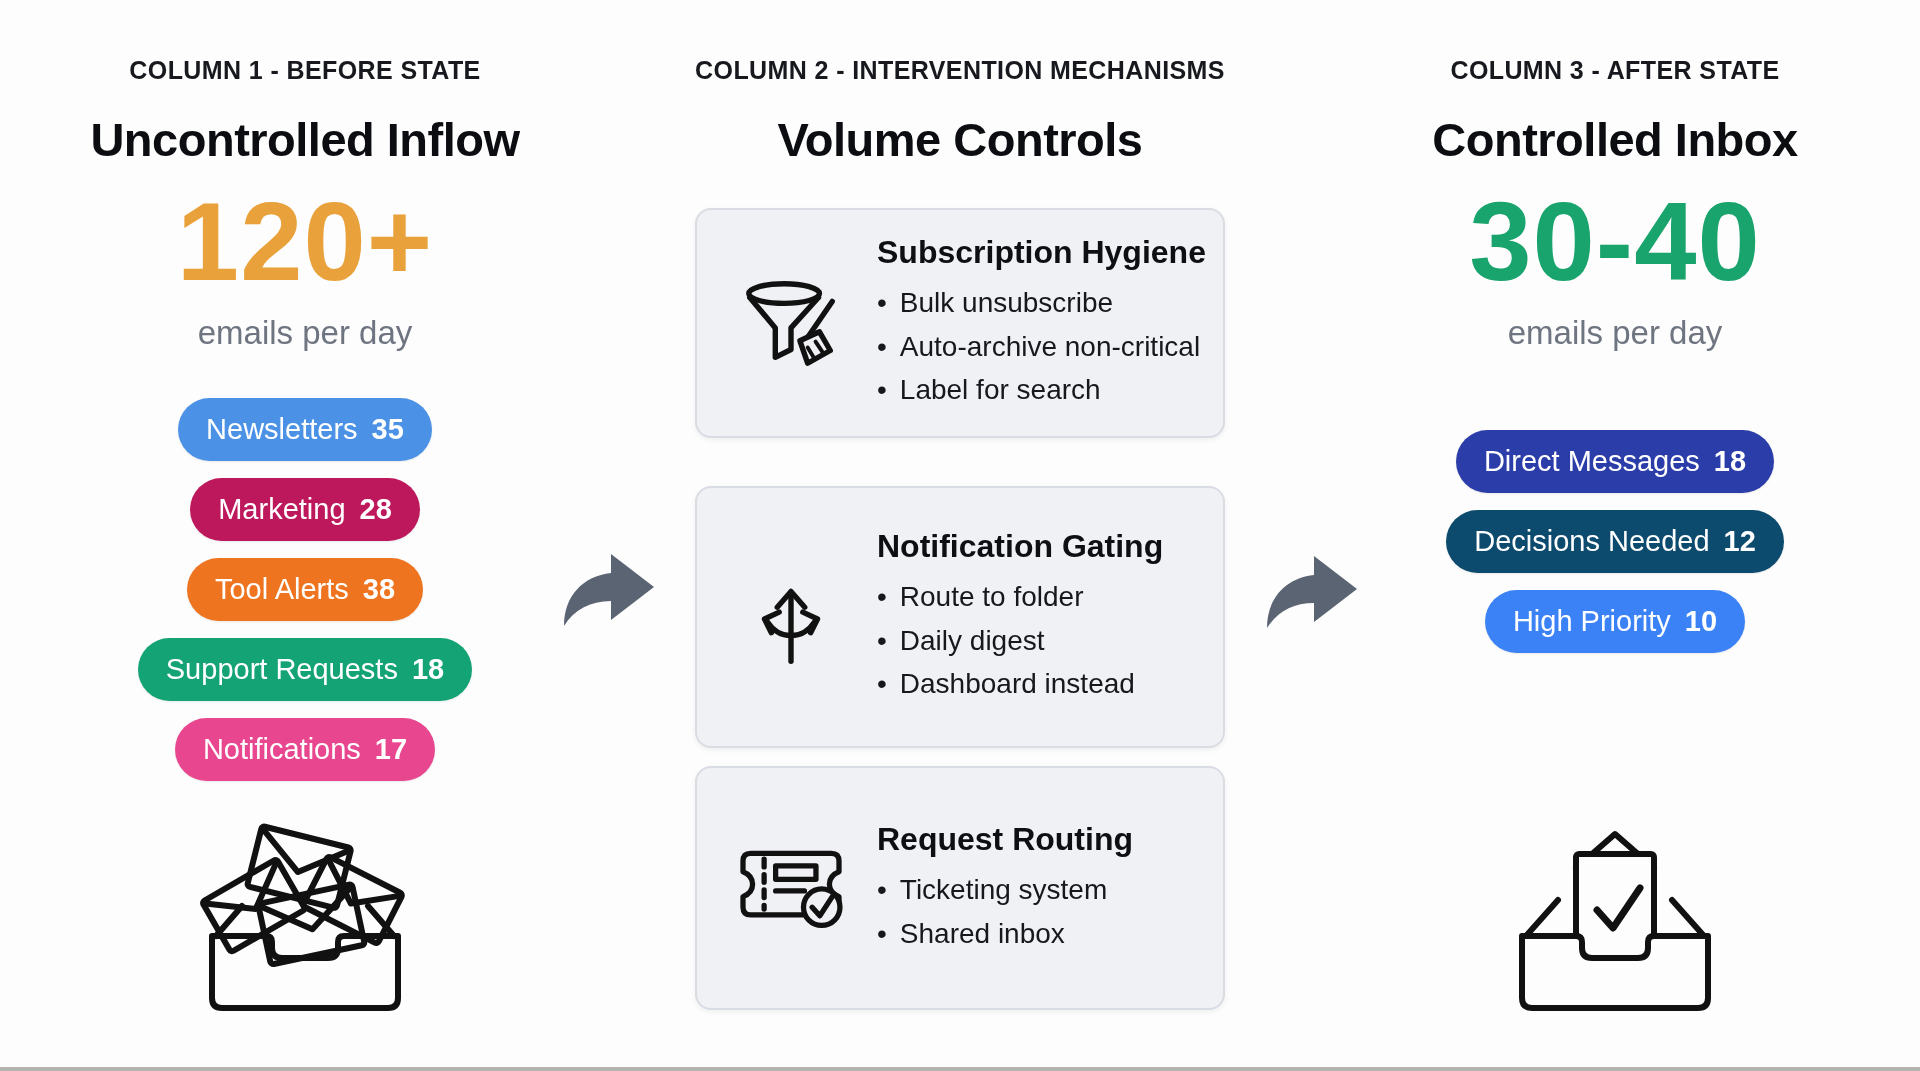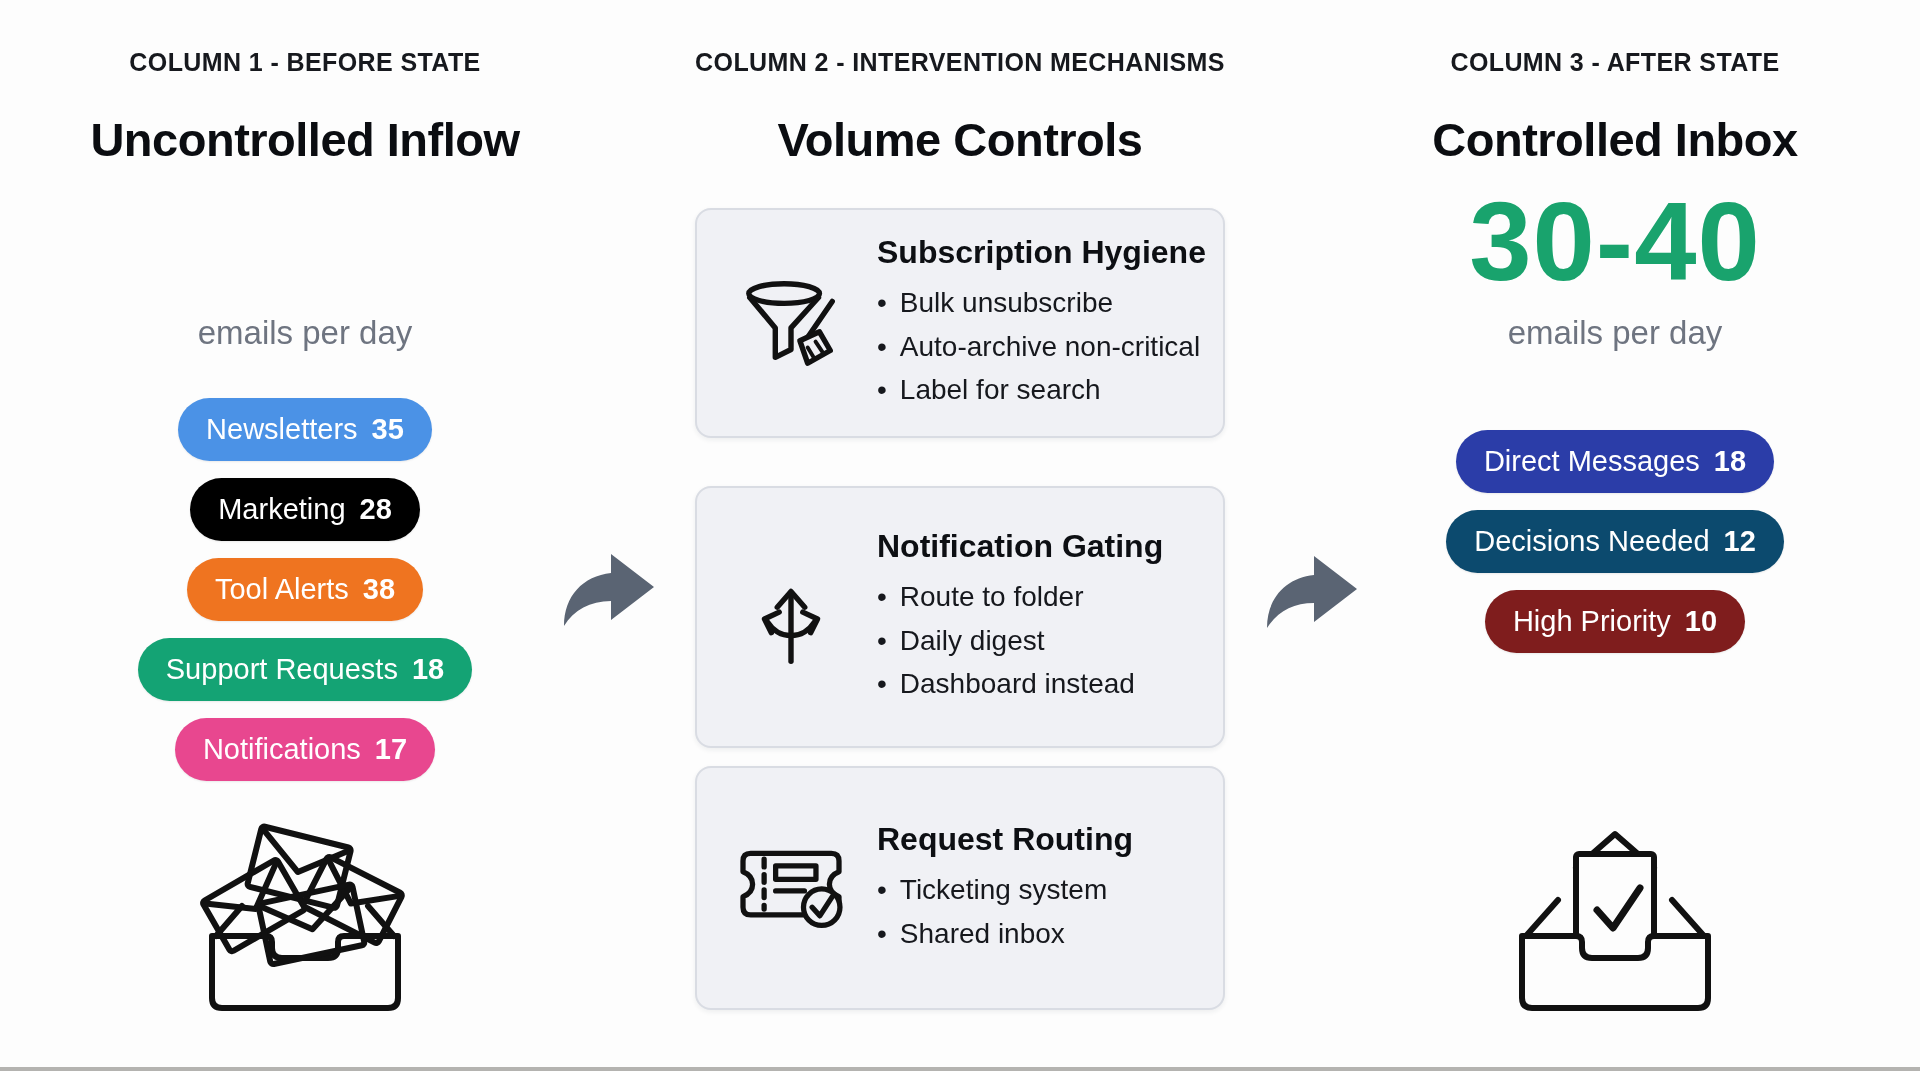--- a/index.html
+++ b/index.html
@@ -5,21 +5,21 @@
   html,body{margin:0;padding:0;background:#e9e9e9;}
   .canvas{
     position:relative;width:1920px;height:1071px;background:#fdfdfd;
     font-family:"Liberation Sans",sans-serif;overflow:hidden;
   }
   .col{position:absolute;top:0;height:1071px;}
   .col-before{left:40px;width:530px;}
   .col-mid{left:660px;width:600px;}
   .col-after{left:1350px;width:530px;}
 
-  .kicker{position:absolute;top:48px;left:0;right:0;text-align:center;
+  .kicker{position:absolute;top:56px;left:0;right:0;text-align:center;
     font-size:25px;font-weight:700;color:#17191e;letter-spacing:.4px;}
   .big-title{position:absolute;top:112px;left:0;right:0;text-align:center;margin:0;
     font-size:47px;font-weight:800;color:#0b0d11;letter-spacing:-.5px;}
   .metric{position:absolute;top:186px;left:0;right:0;text-align:center;
     font-size:112px;font-weight:800;line-height:1;letter-spacing:1px;}
   .caption{position:absolute;top:314px;left:0;right:0;text-align:center;
     font-size:33px;color:#6e7480;}
 
   .pills{position:absolute;left:0;right:0;display:flex;flex-direction:column;
     align-items:center;gap:17px;}
@@ -58,28 +58,29 @@
   .lineart{stroke:#111;fill:none;stroke-linecap:round;stroke-linejoin:round;}
 </style>
 </head>
 <body>
 
 <div class="canvas">
 
   <section class="col col-before">
     <div class="kicker">COLUMN 1 - BEFORE STATE</div>
     <h1 class="big-title">Uncontrolled Inflow</h1>
+    <div class="metric" style="color: rgb(233, 162, 59);">120+</div>
     <div class="caption">emails per day</div>
 
     <div class="pills pills-before">
       <div class="pill" style="background: rgb(75, 146, 230);">
         <span class="pill-label">Newsletters</span>
         <span class="pill-count">35</span>
       </div>
-      <div class="pill" style="background: #000000;">
+      <div class="pill" style="background: #be185d;">
         <span class="pill-label">Marketing</span>
         <span class="pill-count">28</span>
       </div>
       <div class="pill" style="background: rgb(239, 116, 32);">
         <span class="pill-label">Tool Alerts</span>
         <span class="pill-count">38</span>
       </div>
       <div class="pill" style="background: rgb(20, 163, 116);">
         <span class="pill-label">Support Requests</span>
         <span class="pill-count">18</span>
@@ -203,21 +204,21 @@
 
     <div class="pills pills-after">
       <div class="pill" style="background: rgb(43, 61, 168);">
         <span class="pill-label">Direct Messages</span>
         <span class="pill-count">18</span>
       </div>
       <div class="pill" style="background: #0c4a6e;">
         <span class="pill-label">Decisions Needed</span>
         <span class="pill-count">12</span>
       </div>
-      <div class="pill" style="background: #7f1d1d;">
+      <div class="pill" style="background: #3b82f6;">
         <span class="pill-label">High Priority</span>
         <span class="pill-count">10</span>
       </div>
     </div>
 
     <div class="bigicon">
       <svg viewBox="0 0 210 200">
         <g class="lineart" stroke-width="6">
           <path d="M66 50 L105 16 L144 50"></path>
           <rect x="66" y="36" width="78" height="106" rx="3" fill="#fdfdfd"></rect>

